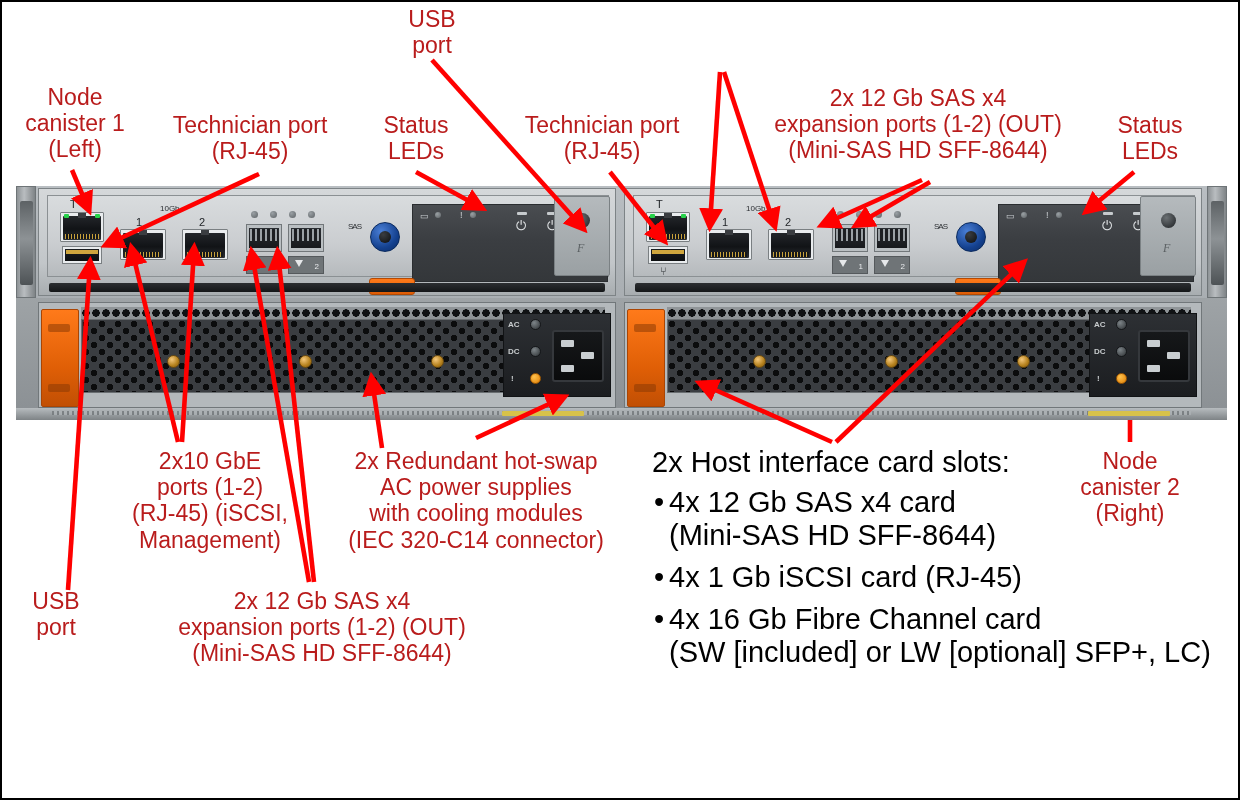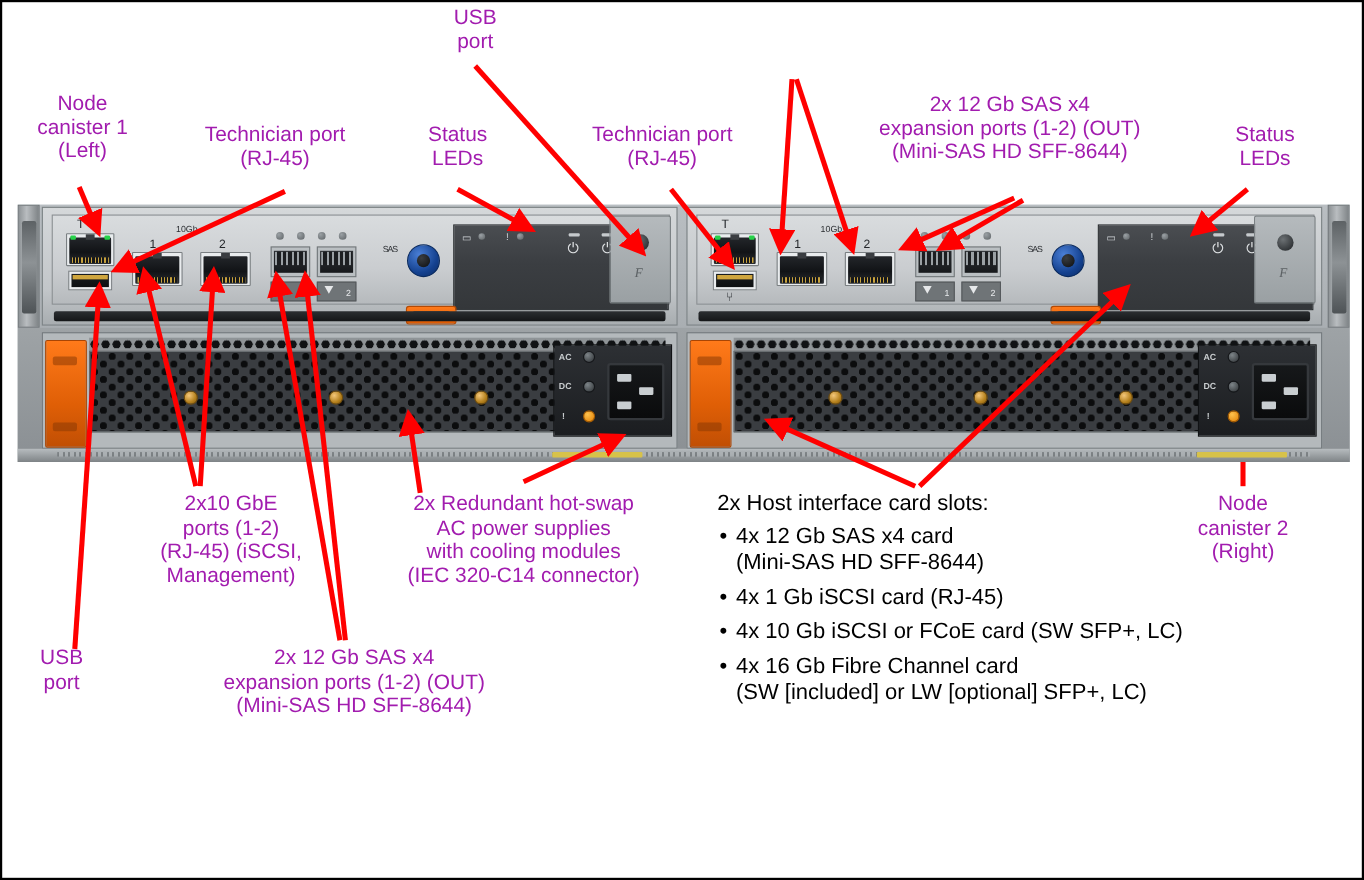--- a/index.html
+++ b/index.html
@@ -1,20 +1,20 @@
 <!DOCTYPE html>
 <html><head>
 <meta charset="utf-8">
 <style>
   html,body{margin:0;padding:0;background:#fff;}
   body{font-family:"Liberation Sans",sans-serif;}
   #root{position:relative;width:1240px;height:800px;background:#fff;
         border:2px solid #000;box-sizing:border-box;overflow:hidden;}
 
-  .lbl{position:absolute;text-align:center;color:#a21caf;font-size:19px;
+  .lbl{position:absolute;text-align:center;color:#b91c1c;font-size:23px;
        line-height:1.14;white-space:pre-line;font-family:"Liberation Sans",sans-serif;}
 
   
   #arrows{position:absolute;left:0;top:0;width:1240px;height:800px;pointer-events:none;}
 
   
   #photo{position:absolute;left:14px;top:184px;width:1211px;height:234px;
          background:#c9cdd0;overflow:hidden;}
 
   .encl{position:absolute;left:0;top:0;width:100%;height:100%;
@@ -145,21 +145,21 @@
          box-sizing:border-box;}
   .acLed.amber{background:radial-gradient(circle at 35% 32%,#ffc24d,#e07f05);border-color:#a45c04;}
   .acTxt{position:absolute;color:#c8ccce;font-size:8px;font-family:"Liberation Sans",sans-serif;}
 
   .railBottom{position:absolute;left:0;bottom:0;width:100%;height:12px;
               background:linear-gradient(180deg,#b7bcbf,#7e8386);}
   .railStripe{position:absolute;left:36px;right:36px;top:3px;height:4px;
               background:repeating-linear-gradient(90deg,#6c7174 0 2px,#aeb3b6 2px 5px);opacity:.7;}
   .yellowTag{position:absolute;height:5px;background:#d7c24a;border-radius:1px;}
 
-  .bulletList{position:absolute;color:#000;font-size:20px;line-height:1.0;}
+  .bulletList{position:absolute;color:#000;font-size:29px;line-height:1.0;}
   .bulletList .hdr{margin:0 0 9px 0;}
   .bulletList ul{margin:0;padding:0;list-style:none;}
   .bulletList li{position:relative;padding-left:17px;margin-bottom:9px;
                  line-height:1.14;white-space:pre-line;}
   .bulletList li::before{content:"\2022";position:absolute;left:2px;top:0;}
 </style>
 </head>
 <body>
 
 <div id="root">
@@ -492,19 +492,18 @@
   <div class="lbl" style="left:1052px;top:446px;width:152px;">Node
 canister 2
 (Right)</div>
 
   <div class="bulletList" style="left:650px;top:446px;width:578px;">
     <div class="hdr">2x Host interface card slots:</div>
     <ul>
       <li>4x 12 Gb SAS x4 card
 (Mini-SAS HD SFF-8644)</li>
       <li>4x 1 Gb iSCSI card (RJ-45)</li>
-      <li>4x 10 Gb iSCSI or FCoE card (SW SFP+, LC)</li>
       <li>4x 16 Gb Fibre Channel card
 (SW [included] or LW [optional] SFP+, LC)</li>
     </ul>
   </div>
 
 </div>
 
 </body></html>

